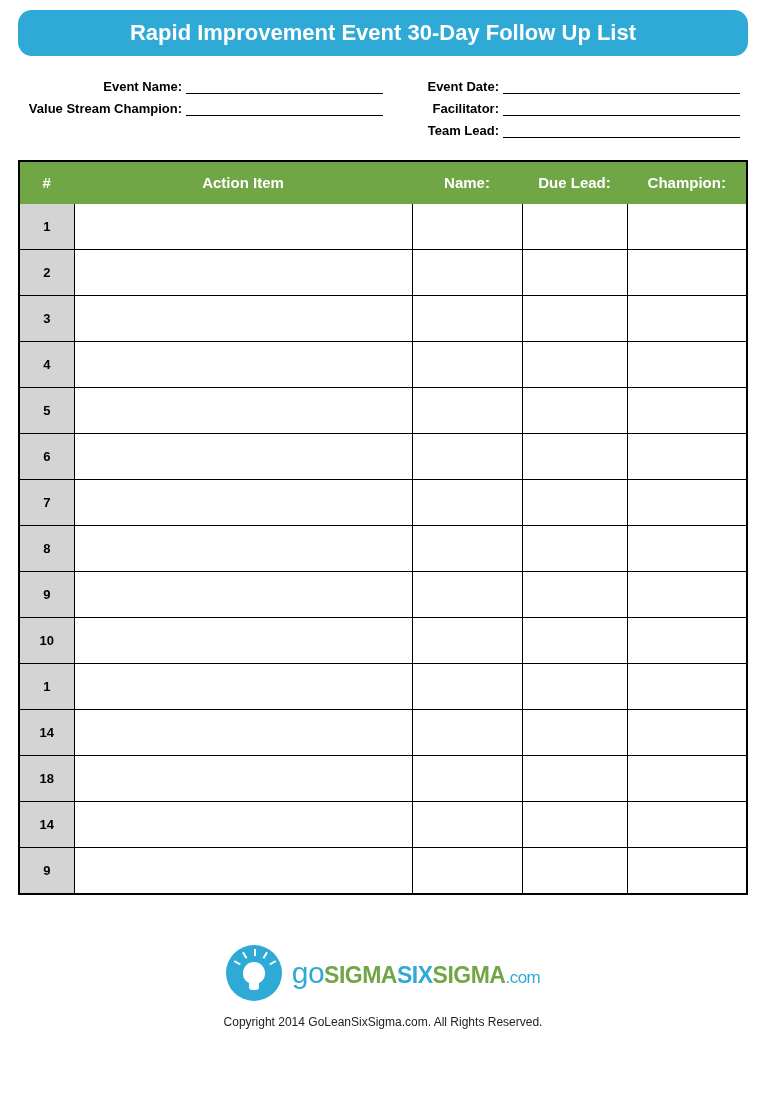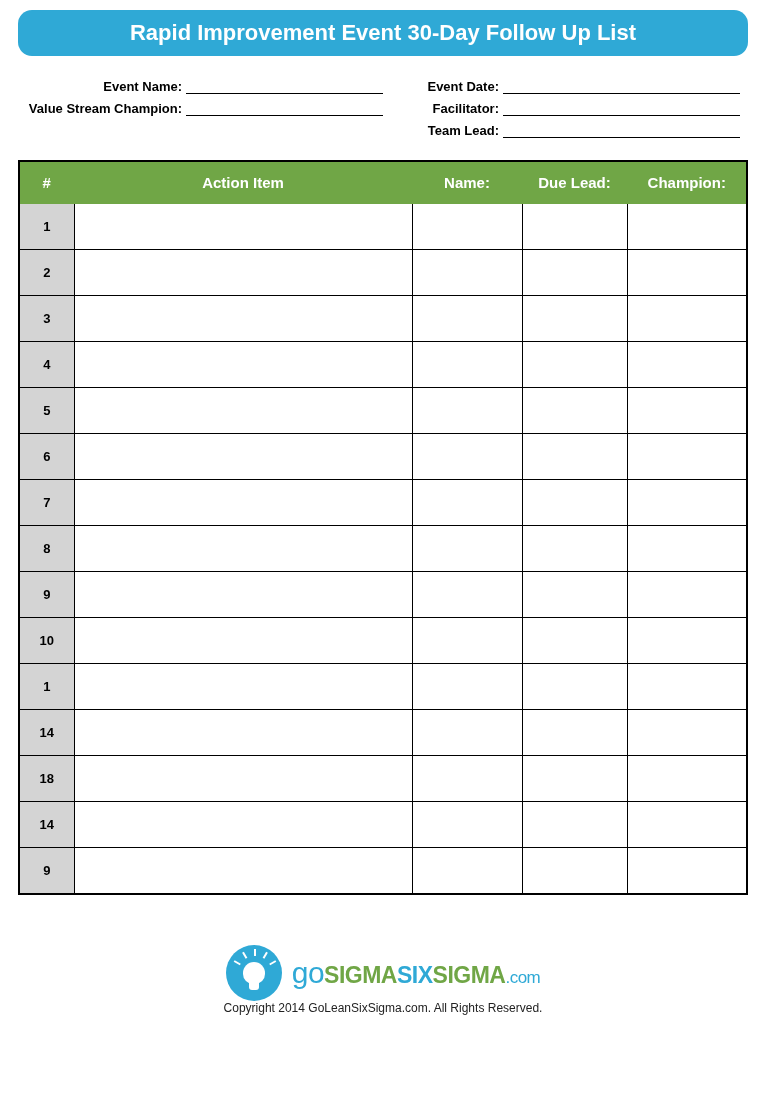--- a/index.html
+++ b/index.html
@@ -138,21 +138,21 @@
     font-weight: bold;
     letter-spacing: -0.5px;
     font-family: Arial, sans-serif;
   }
   .lt-go { color: #2fa9d6; text-transform: lowercase; font-weight: normal; font-size:30px;}
   .lt-lean { color: #70a646; }
   .lt-six { color: #2fa9d6; }
   .lt-sigma { color: #70a646; }
   .lt-com { color: #2fa9d6; font-size: 17px; font-weight: normal; text-align: center;}
   .copyright {
-    margin-top: 0;
+    margin-top: 14px;
     font-size: 12px;
     color: #222;
   }
 </style>
 </head>
 <body>
 
 <div class="page">
   <div class="title-bar">Rapid Improvement Event 30-Day Follow Up List</div>
 

